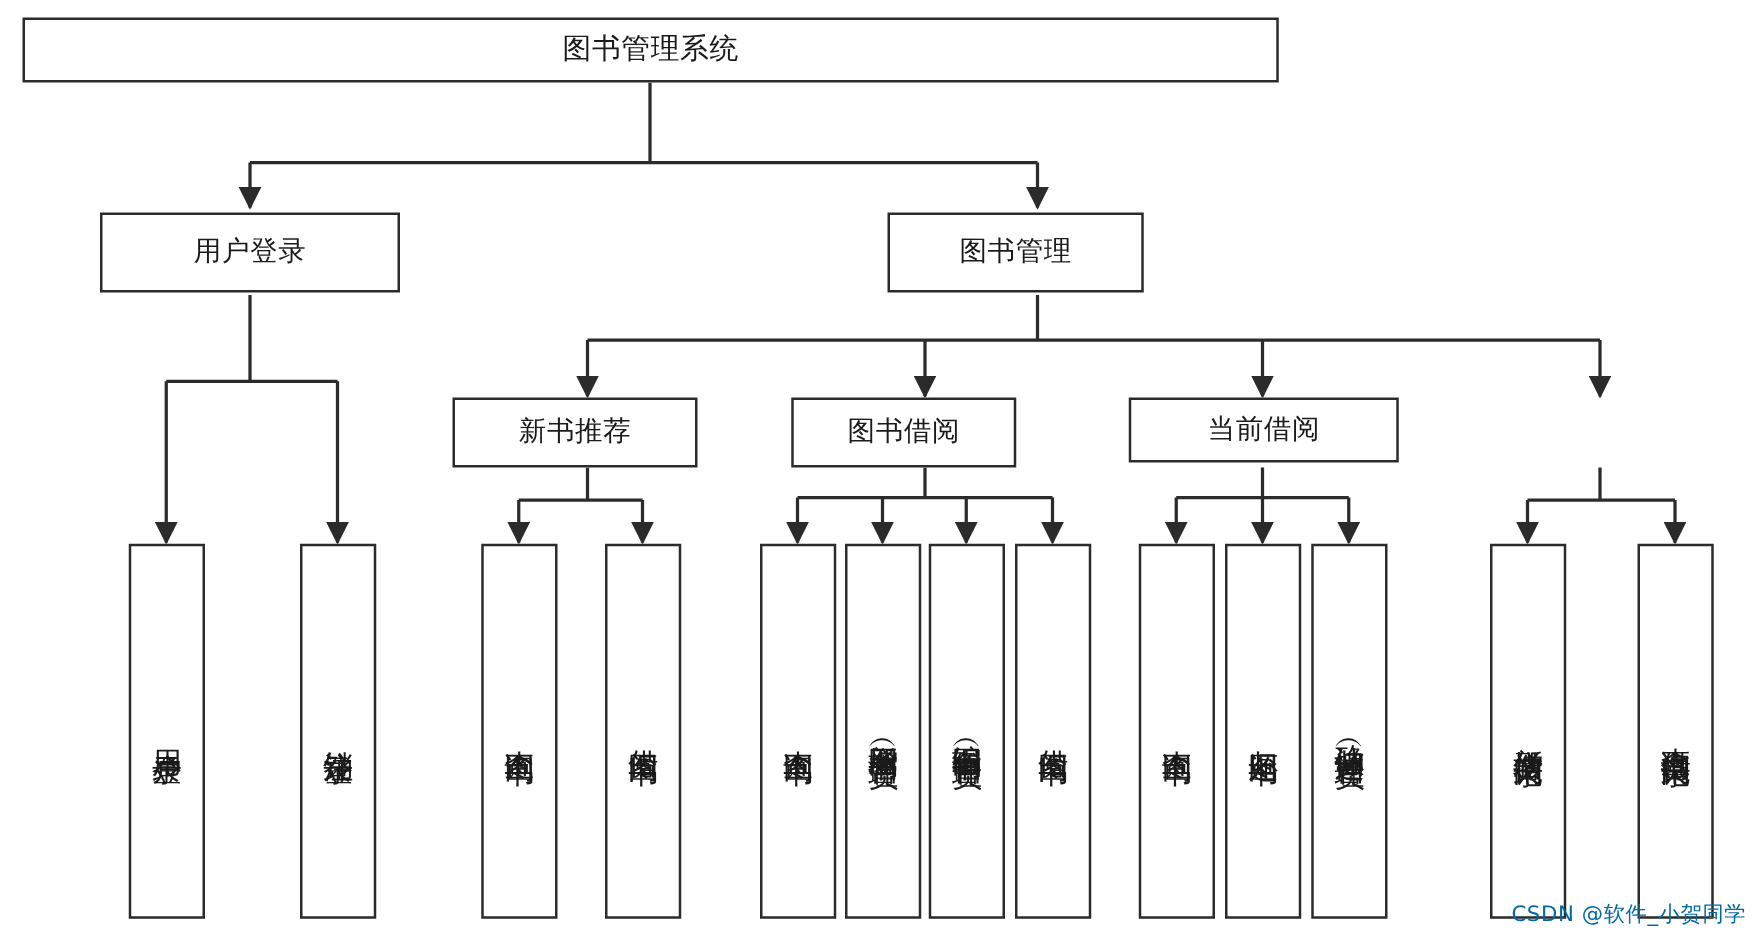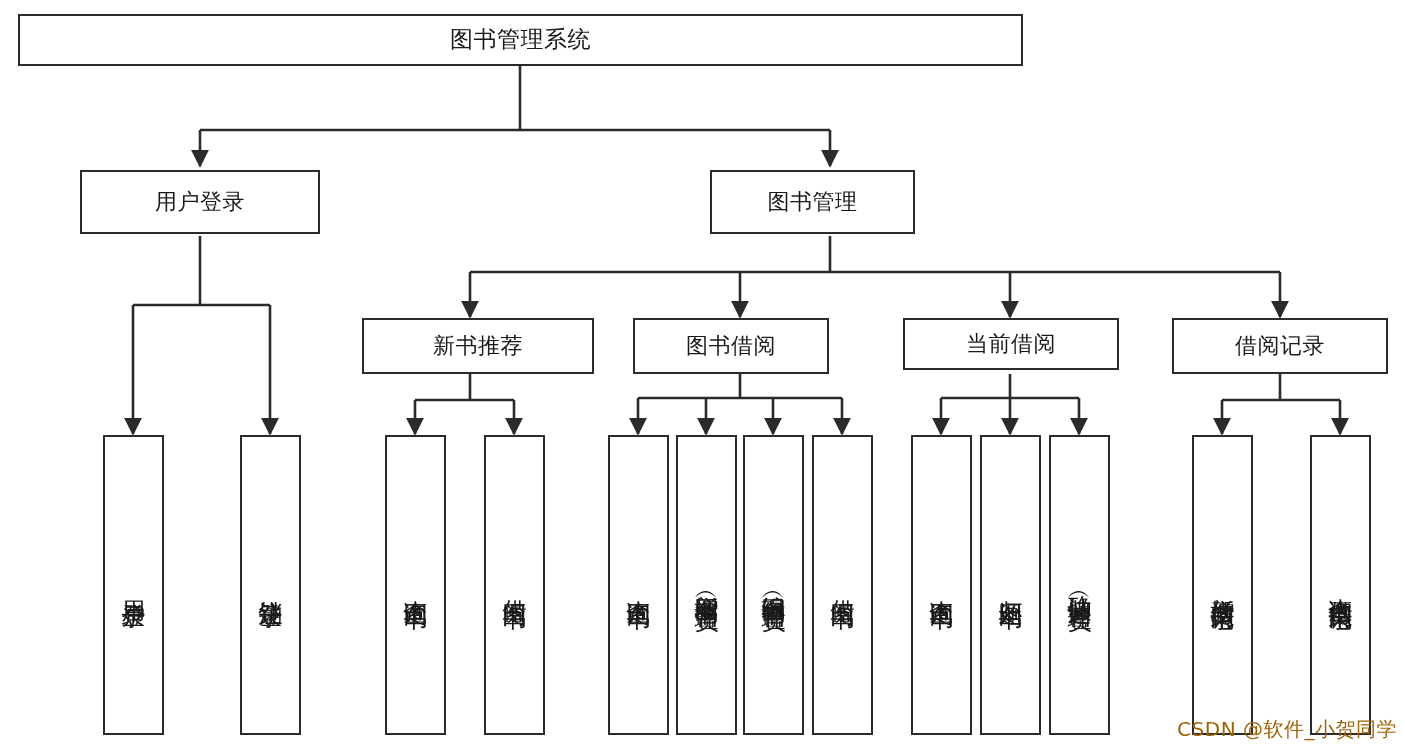--- a/index.html
+++ b/index.html
@@ -61,22 +61,22 @@
     text-orientation: upright;
     font-size: 24px;
     line-height: 1.0;
     letter-spacing: 2px;
     white-space: nowrap;
   }
   .watermark {
     position: absolute;
     right: 8px;
     bottom: 4px;
-    font-size: 20px;
-    color: #a16207;
+    font-size: 17px;
+    color: #0369a1;
     letter-spacing: 0.5px;
     user-select: none;
     font-family: "DejaVu Sans", "Liberation Sans", sans-serif;
   }
 </style>
 </head>
 <body>
 
 <div id="canvas">
 
@@ -135,35 +135,32 @@
   </div>
 
   <div class="node horiz" style="left:80px; top:170px; width:240px; height:64px;">
     <span class="lbl">用户登录</span>
   </div>
 
   <div class="node horiz" style="left:710px; top:170px; width:205px; height:64px;">
     <span class="lbl">图书管理</span>
   </div>
 
-  <div class="node horiz" style="left:362px; top:318px; width:232px; height:56px;">
+  <div class="node horiz" style="left:362px; top:318px; width:196px; height:56px;">
     <span class="lbl">新书推荐</span>
   </div>
 
-  <div class="node horiz" style="left:633px; top:318px; width:196px; height:56px;">
+  <div class="node horiz" style="left:633px; top:318px; width:180px; height:56px;">
     <span class="lbl">图书借阅</span>
   </div>
 
   <div class="node horiz" style="left:903px; top:318px; width:216px; height:52px;">
     <span class="lbl">当前借阅</span>
   </div>
 
-  <div class="node horiz" style="left:1172px; top:318px; width:216px; height:56px;">
-    <span class="lbl">借阅记录</span>
-  </div>
 
   <div class="node vert" style="left:103px; top:435px; width:61px; height:300px;">
     <span class="lbl">用户登录</span>
   </div>
 
   <div class="node vert" style="left:240px; top:435px; width:61px; height:300px;">
     <span class="lbl">注销登录</span>
   </div>
 
   <div class="node vert" style="left:385px; top:435px; width:61px; height:300px;">

